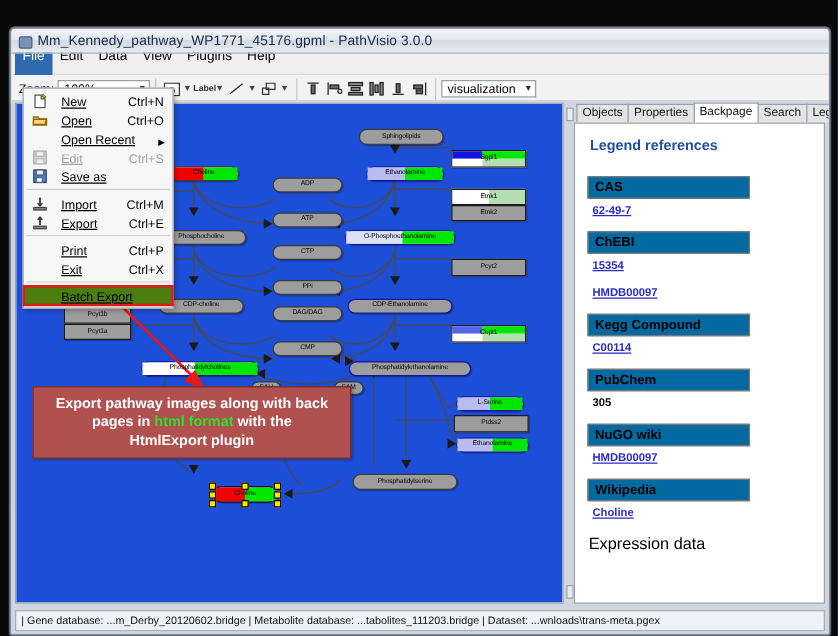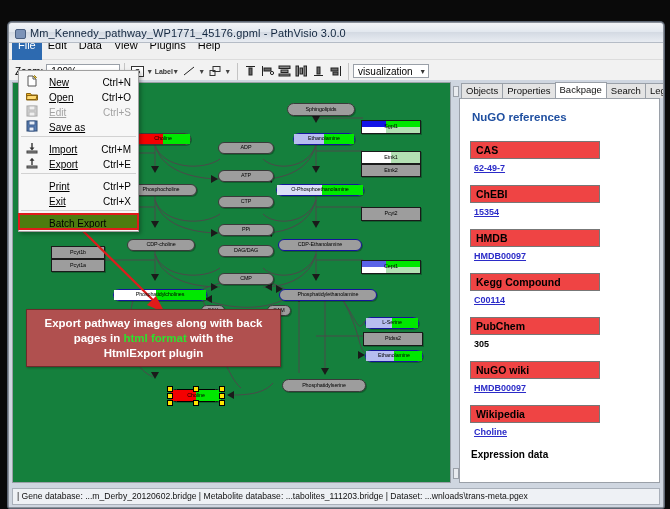--- a/index.html
+++ b/index.html
@@ -70,21 +70,21 @@
   .tb-drop{font-size:7px;color:#444;margin:0 2px 0 0;}
   .tb-txt{font-size:7px;font-weight:bold;}
   svg.ic{display:block;}
 
   
   .workarea{position:absolute;left:0;top:57px;right:0;bottom:22px;background:#cfd6e0;}
   .canvas-wrap{
     position:absolute;left:3px;top:2px;width:437px;bottom:2px;
     background:#fff;border:1px solid #9aa0a8;overflow:hidden;
   }
-  .canvas{position:absolute;inset:0;background:#15803d;}
+  .canvas{position:absolute;inset:0;background:#1d4ed8;}
 
   
   .divider{
     position:absolute;left:443px;top:2px;width:6px;bottom:2px;background:#cfd6e0;
   }
   .divider .grip{
     position:absolute;left:1px;top:4px;width:4px;height:9px;
     background:#e8ebef;border:1px solid #9aa0a8;font-size:6px;line-height:8px;text-align:center;
   }
   .divider .grip2{
@@ -103,28 +103,28 @@
   .tab.selected{background:#fff;font-weight:normal;padding-bottom:3px;position:relative;z-index:2;}
   .panel-body{
     position:absolute;left:0;top:16px;right:0;bottom:0;
     background:#fff;border:1px solid #9aa0a8;overflow:hidden;
   }
   .bp-inner{padding:10px 10px 0 10px;}
   .bp-title{
     color:#1f4fa0;font-size:11.5px;font-weight:bold;margin:2px 0 18px 2px;
   }
   .xref-head{
-    background:#ef4444;border:1px solid #777;
+    background:#0369a1;border:1px solid #777;
     font-size:10.5px;font-weight:bold;padding:2px 5px;
     width:130px;box-sizing:border-box;margin-bottom:4px;
   }
   .xref-val{font-size:9px;margin:0 0 12px 4px;}
   .xref-val a{color:#2b2bc8;text-decoration:underline;font-weight:bold;}
   .xref-val.plain{color:#000;font-weight:bold;text-decoration:none;}
-  .expr-title{font-size:10px;font-weight:bold;margin:4px 0 0 1px;}
+  .expr-title{font-size:13px;font-weight:normal;margin:4px 0 0 1px;}
 
   
   .statusbar{
     position:absolute;left:0;right:0;bottom:0;height:22px;
     background:#cfd6e0;display:flex;align-items:center;
   }
   .status-field{
     margin:2px 3px;flex:1;height:15px;background:#eef1f5;border:1px solid #a9b0ba;
     display:flex;align-items:center;font-size:8.6px;color:#111;padding-left:4px;
     white-space:nowrap;overflow:hidden;
@@ -545,29 +545,28 @@
       <div class="tabstrip">
         <div class="tab">Objects</div>
         <div class="tab">Properties</div>
         <div class="tab selected">Backpage</div>
         <div class="tab">Search</div>
         <div class="tab">Legend</div>
       </div>
 
       <div class="panel-body">
         <div class="bp-inner">
-          <div class="bp-title">NuGO references</div>
+          <div class="bp-title">Legend references</div>
 
           <div class="xref-head">CAS</div>
           <div class="xref-val"><a href="#">62-49-7</a></div>
 
           <div class="xref-head">ChEBI</div>
           <div class="xref-val"><a href="#">15354</a></div>
 
-          <div class="xref-head">HMDB</div>
           <div class="xref-val"><a href="#">HMDB00097</a></div>
 
           <div class="xref-head">Kegg Compound</div>
           <div class="xref-val"><a href="#">C00114</a></div>
 
           <div class="xref-head">PubChem</div>
           <div class="xref-val plain">305</div>
 
           <div class="xref-head">NuGO wiki</div>
           <div class="xref-val"><a href="#">HMDB00097</a></div>
@@ -603,20 +602,24 @@
       <span class="dd-icon">
         <svg width="12" height="12" viewBox="0 0 12 12">
               <path d="M0.5 3.5h4l1 1.5h6v5h-11z" fill="#f0b429" stroke="#8a6310"></path>
               <path d="M1 5.5h10l-1 4H0.5z" fill="#ffd970" stroke="#8a6310"></path>
             </svg>
       </span>
       <span>Open</span>
       <span class="accel">Ctrl+O</span>
     </div>
 
+    <div class="dd-row">
+      <span>Open Recent</span>
+      <span class="submenu">▶</span>
+    </div>
 
     <div class="dd-row disabled">
       <span class="dd-icon">
         <svg width="12" height="12" viewBox="0 0 12 12">
               <rect x="1" y="1" width="10" height="10" fill="#d4d4d4" stroke="#a8a8a8"></rect>
               <rect x="3" y="1" width="6" height="4" fill="#efefef" stroke="#b8b8b8"></rect>
               <rect x="3" y="7" width="6" height="4" fill="#efefef" stroke="#b8b8b8"></rect>
             </svg>
       </span>
       <span>Edit</span>

